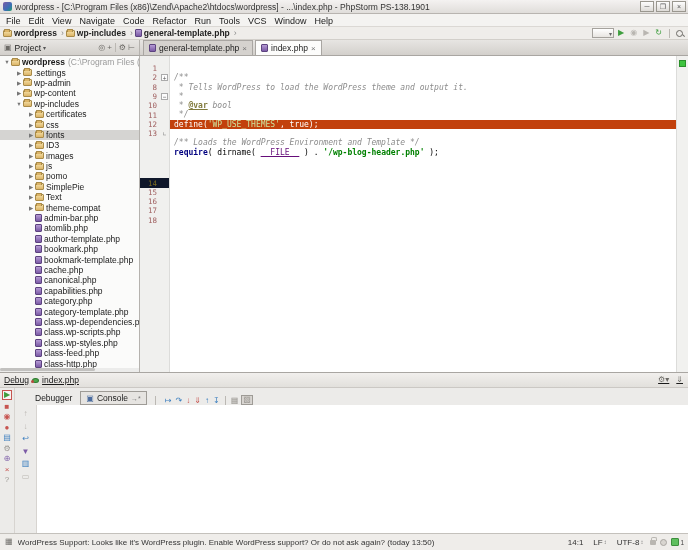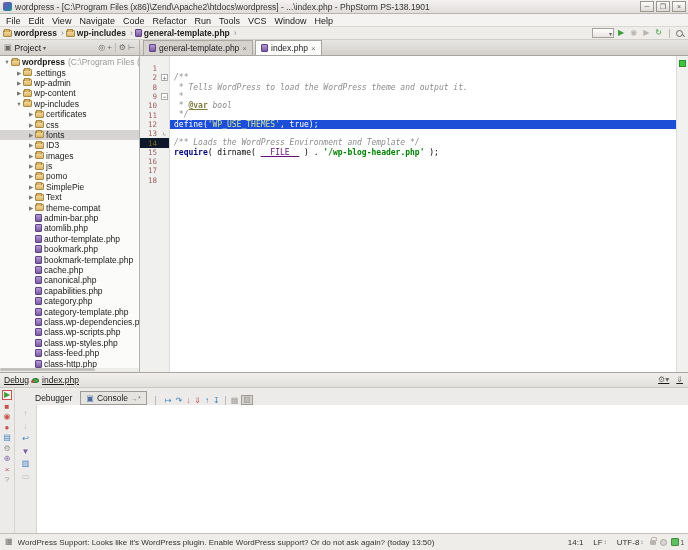--- a/index.html
+++ b/index.html
@@ -59,29 +59,29 @@
   .tree-label { margin-left:2px; }
   .tree-label.bold { font-weight:bold; }
   .tree-hint { margin-left:3px; color:#9a9a9a; }
   .hscroll { position:absolute; bottom:0; left:0; right:0; height:4px; background:#ECECEB; }
   .hscroll .thumb { width:95px; height:3px; background:#C2C1BF; border-radius:2px; }
   
   .editor { flex:1; display:flex; min-width:0; background:#FFFFFF; }
   .gutter { width:30px; flex:0 0 30px; background:#F0F0EE; border-right:1px solid #DCDCDA;
     padding-top:8px; font-family:"DejaVu Sans Mono", monospace; font-size:7.5px; color:#A06060; }
   .g-row { height:9.3px; display:flex; align-items:center; }
-  .g-row.exec { background:#0f172a; color:#7A6A20; }
+  .g-row.exec { background:#0f172a; color:#7A6A20;margin-top:40px; }
   .g-num { flex:1; text-align:right; padding-right:3px; }
   .g-fold { width:9px; flex:0 0 9px; font-size:6px; color:#888; text-align:center; }
   .foldbox { display:inline-block; width:7px; height:7px; line-height:6px; border:1px solid #AAA;
     background:#FDFDFD; font-size:6px; color:#555; text-align:center; }
   .codearea { flex:1; min-width:0; padding-top:8px; font-family:"DejaVu Sans Mono", monospace;
     font-size:8px; overflow:hidden; }
   .code-line { height:9.3px; line-height:9.3px; white-space:pre; padding-left:4px; }
-  .code-line.exec { background:#1d4ed8; color:#FFF; }
+  .code-line.exec { background:#c2410c; color:#FFF; }
   .seg-phptag { color:#000080; font-weight:bold; }
   .seg-comment { color:#8C8C8C; font-style:italic; }
   .seg-folded { background:#E3F0DC; border:1px solid #C3DCBC; color:#7A7A7A; font-style:italic; padding:0 1px; }
   .seg-doctag { color:#807A3C; font-weight:bold; text-decoration:underline; }
   .seg-kw { color:#000080; font-weight:bold; }
   .seg-magic { color:#660E7A; text-decoration:underline; }
   .seg-str { color:#008000; font-weight:bold; }
   .seg-plain { color:#000; }
   .seg-exec { color:#FFF; }
   .seg-exec-str { color:#CDE39E; }

